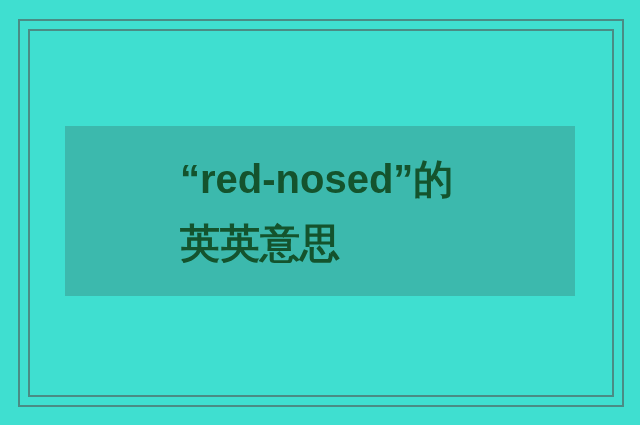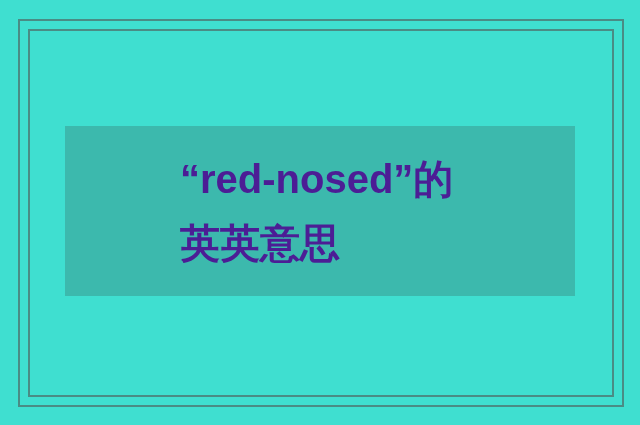--- a/index.html
+++ b/index.html
@@ -52,21 +52,21 @@
     display: flex;
     align-items: center;
     justify-content: center;
     box-sizing: border-box;
   }
 
   
   .title {
     width: 280px;
     margin: 0;
-    color: #4c1d95;
+    color: #14532d;
     font-size: 40px;
     font-weight: bold;
     line-height: 1.6;
     text-align: left;
     letter-spacing: 0px;
     word-break: break-all;
     overflow-wrap: break-word;
     white-space: normal;
   }
 </style>

